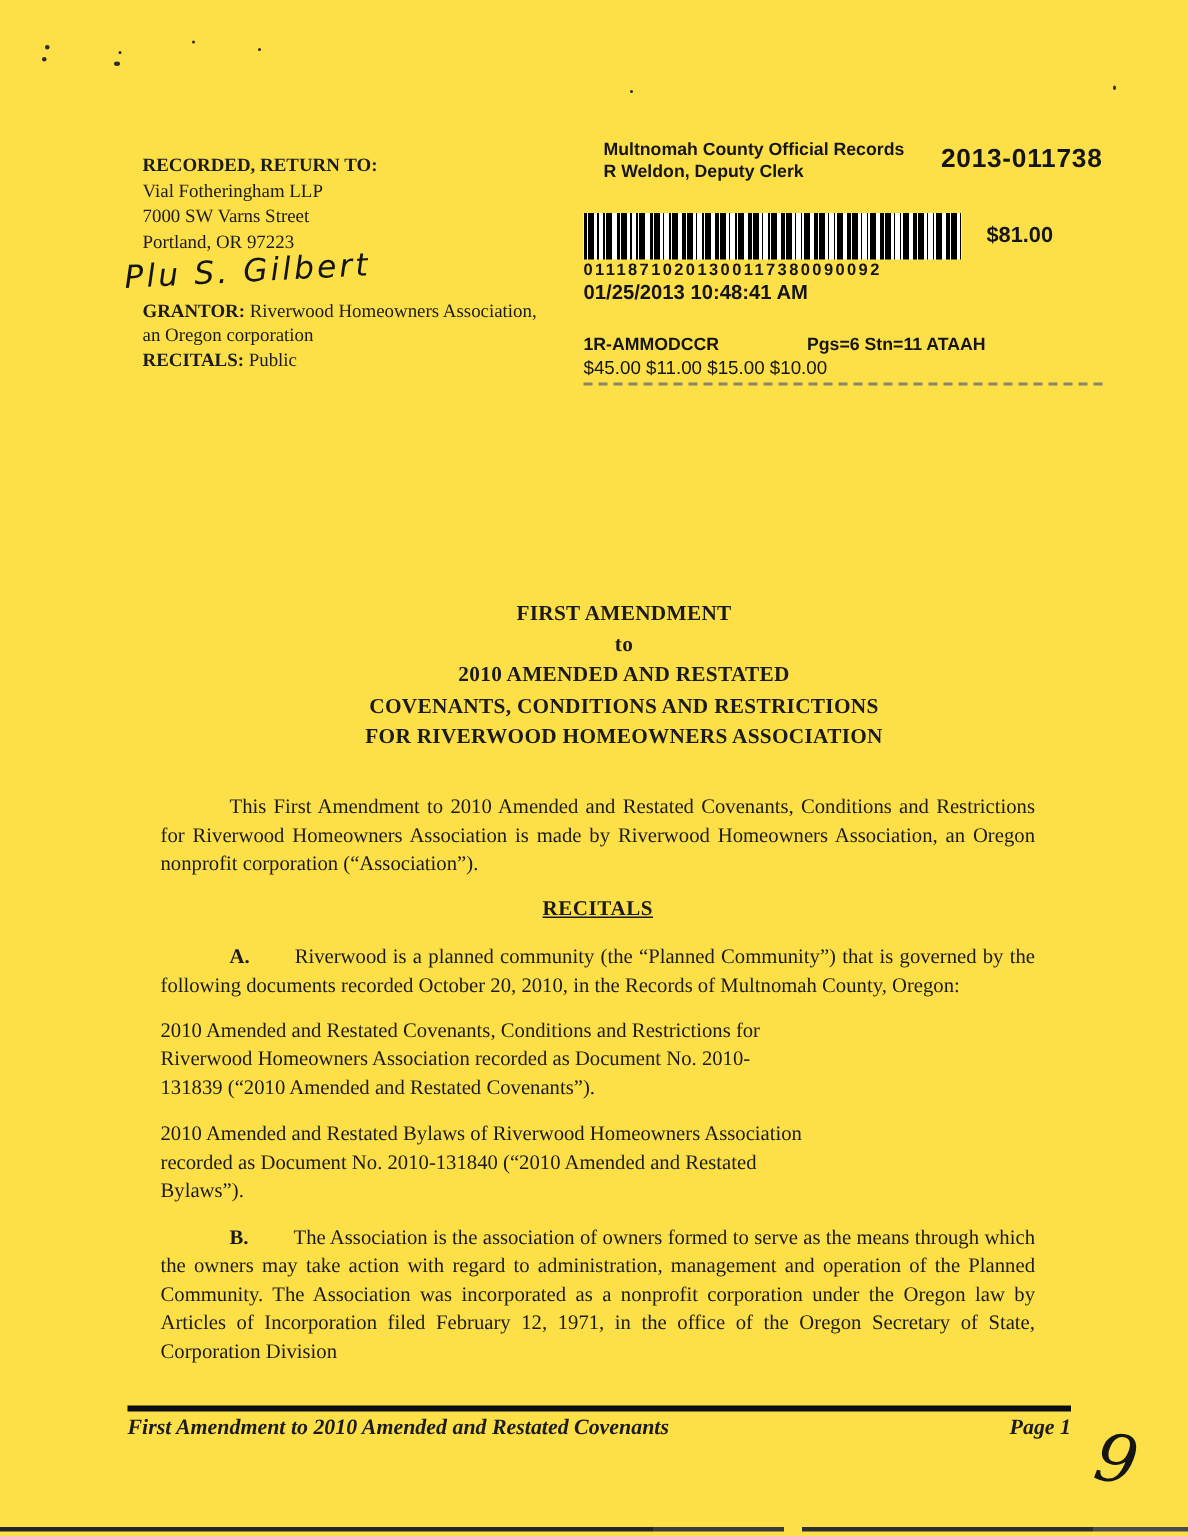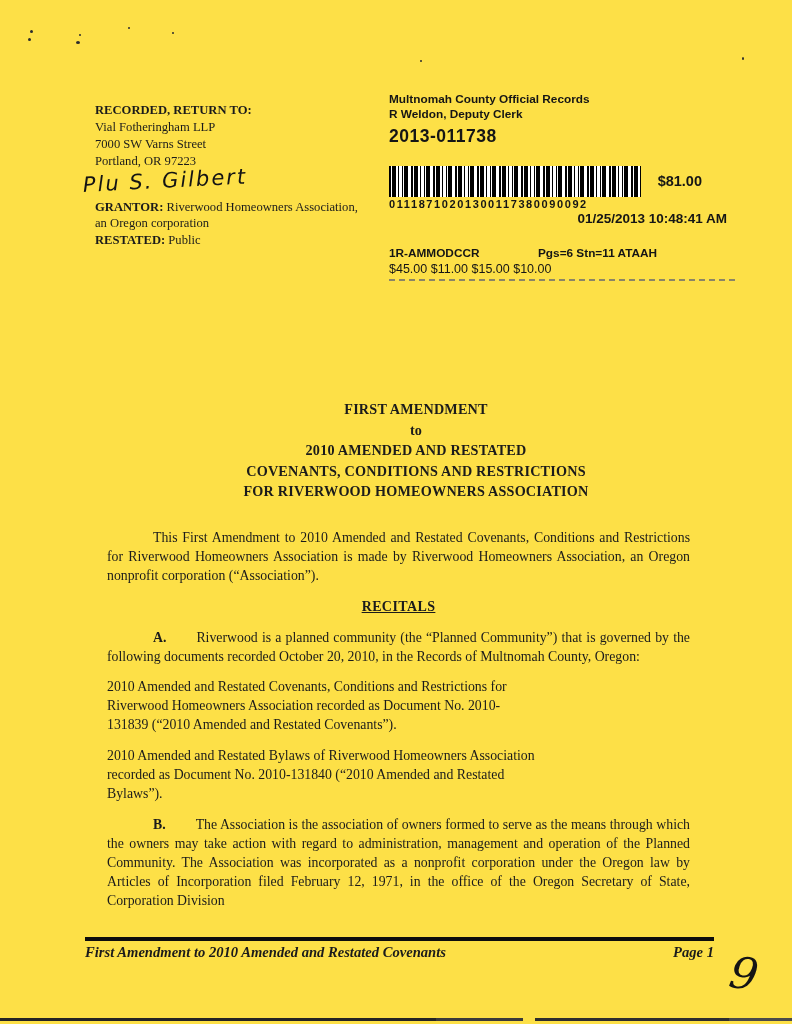--- a/index.html
+++ b/index.html
@@ -29,36 +29,36 @@
     font-family:"DejaVu Sans", sans-serif;font-style:italic;
     font-size:21px;letter-spacing:2px;transform:rotate(-3deg);
     transform-origin:left center;white-space:nowrap;color:#141414;
   }
 
   
   .stamp{
     position:absolute;left:389px;top:92px;width:346px;
     font-family:"Liberation Sans", sans-serif;color:#151515;
   }
-  .stamp-row1{display:flex;justify-content:space-between;align-items:flex-start;flex-direction:column;}
+  .stamp-row1{display:flex;justify-content:flex-end;align-items:flex-start;}
   .stamp-office{font-size:11.8px;font-weight:bold;line-height:1.3;width:225px;}
   .stamp-instrument{font-size:17.5px;font-weight:bold;letter-spacing:.5px;margin-top:3px;}
   .stamp-row2{display:flex;justify-content:space-between;align-items:center;margin-top:19px;}
   .barcode{
     width:252px;height:31px;
     background-image:repeating-linear-gradient(90deg,
       #000 0 2px,#fff 2px 3px,
       #000 3px 7px,#fff 7px 9px,
       #000 9px 10px,#fff 10px 13px,
       #000 13px 14px,#fff 14px 15px,
       #000 15px 19px,#fff 19px 22px);
   }
   .stamp-fee{font-size:14.5px;font-weight:bold;margin-right:33px;}
   .barcode-digits{font-size:11px;font-weight:bold;letter-spacing:1.6px;margin-top:1px;}
-  .stamp-datetime{text-align:right;font-weight:bold;font-size:13.5px;margin:1px 8px 0 0;}
+  .stamp-datetime{text-align:left;font-weight:bold;font-size:13.5px;margin:1px 8px 0 0;}
   .stamp-row5{position:relative;display:flex;font-size:11.8px;font-weight:bold;margin-top:20px;}
   .stamp-pages{position:absolute;left:149px;}
   .stamp-fees{font-size:12.5px;font-weight:normal;margin-top:2px;}
   .stamp-divider{border-bottom:2px dashed #6f6f6f;margin-top:3px;opacity:.8;}
 
   
   .title-block{
     position:absolute;left:0;right:0;top:399px;text-align:center;
     font-weight:bold;font-size:14.2px;line-height:20.5px;letter-spacing:.2px;padding-left:40px;
   }
@@ -110,21 +110,21 @@
   <div class="speck" style="left:742px;top:57px;width:2px;height:3px"></div>
 
   <div class="return-block">
     <div class="bold">RECORDED, RETURN TO:</div>
     <div>Vial Fotheringham LLP</div>
     <div>7000 SW Varns Street</div>
     <div>Portland, OR 97223</div>
     <div class="sig">Plu S. Gilbert</div>
     <div><span class="bold">GRANTOR:</span><span> Riverwood Homeowners Association,</span></div>
     <div>an Oregon corporation</div>
-    <div><span class="bold">RESTATED:</span><span> Public</span></div>
+    <div><span class="bold">RECITALS:</span><span> Public</span></div>
   </div>
 
   <div class="stamp">
     <div class="stamp-row1">
       <div class="stamp-office">
         <div>Multnomah County Official Records</div>
         <div>R Weldon, Deputy Clerk</div>
       </div>
       <div class="stamp-instrument">2013-011738</div>
     </div>

